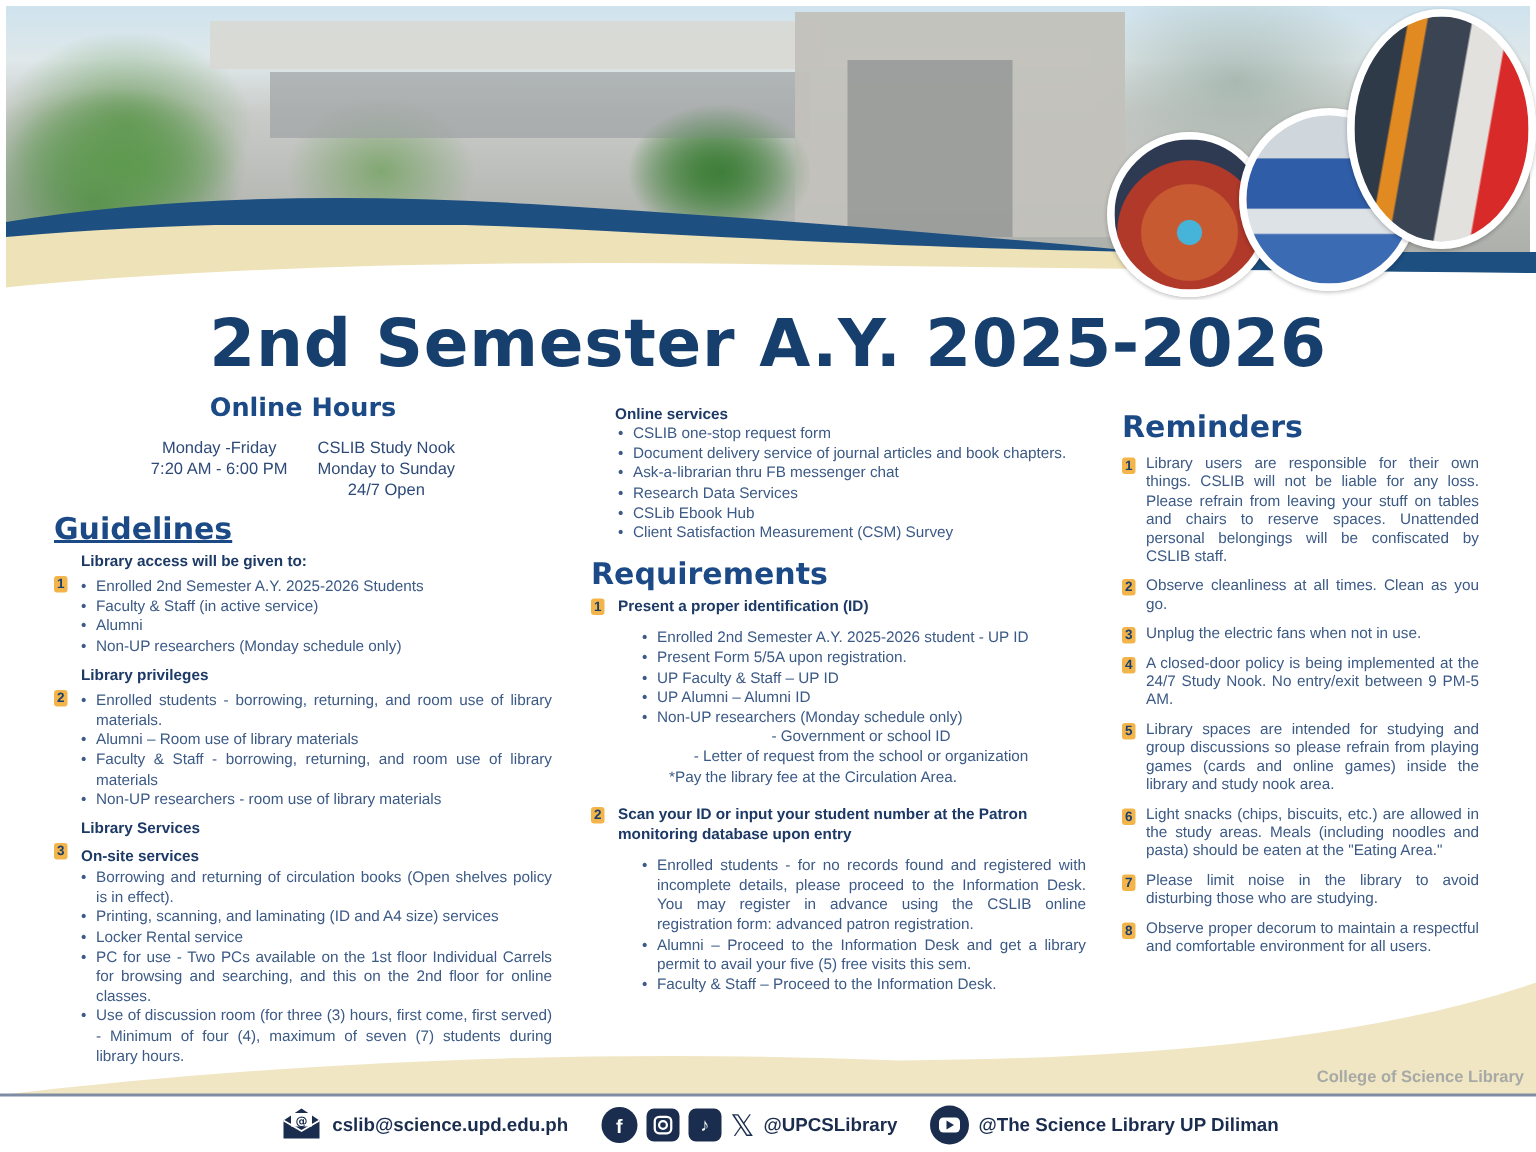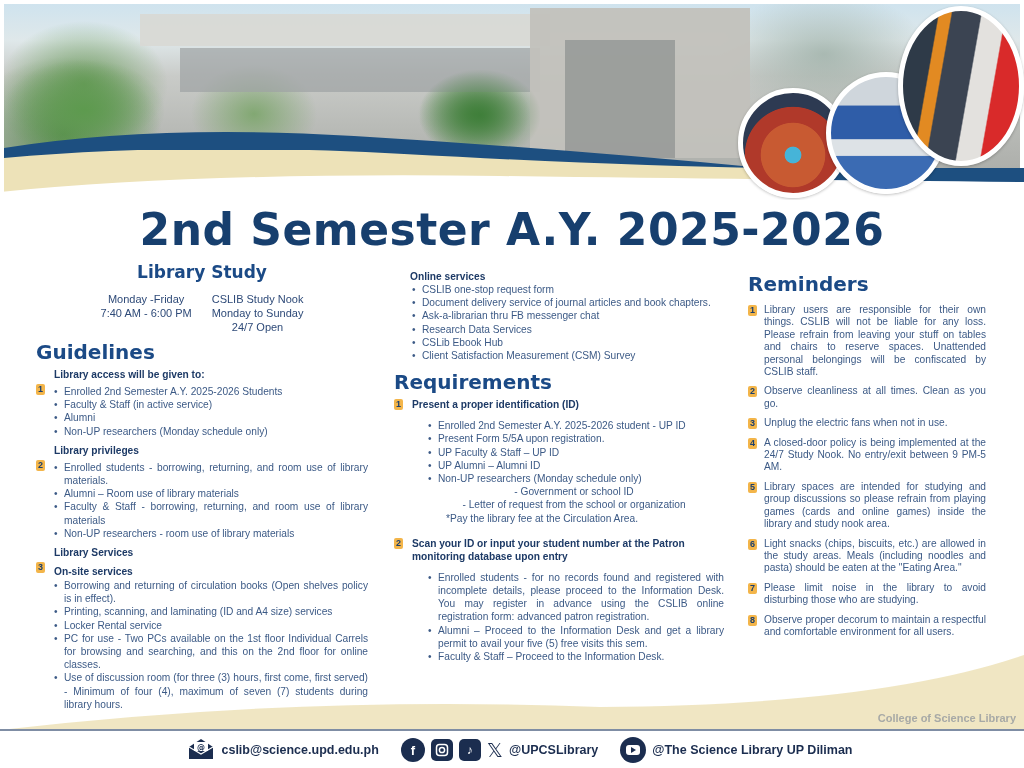--- a/index.html
+++ b/index.html
@@ -60,21 +60,21 @@
   .col-left  { left: 36px; width: 332px; }
   .col-mid   { left: 394px; width: 330px; }
   .col-right { left: 748px; width: 238px; }
 
   .section-title { font-family: "DejaVu Sans", sans-serif; font-weight: bold; color: #1b4a86; font-size: 20px; }
   .hours-block { text-align: center; }
   .hours-title { font-size: 17px; margin-bottom: 2px; }
   .hours-row { display: flex; justify-content: center; gap: 20px; font-size: 11px; line-height: 14px; color: #2e4a78; margin-top: 10px; }
   .hours-col { text-align: center; }
 
-  .guidelines-title { margin-top: 6px; margin-bottom: 4px; }
+  .guidelines-title { margin-top: 6px; margin-bottom: 4px; text-decoration: underline; }
 
   .numbered { position: relative; padding-left: 18px; }
   .badge {
     position: absolute; left: 0; width: 9px; height: 11px; background: #f3b54a; color: #1b3f6e;
     font-weight: bold; font-size: 9px; line-height: 11px; text-align: center; border-radius: 2px;
   }
   .sub-head { font-weight: bold; font-size: 10.2px; color: #1d3a66; line-height: 13px; }
   ul.bullets { list-style: none; margin-left: 18px; margin-top: 4px; }
   ul.bullets li { position: relative; padding-left: 10px; font-size: 10.2px; line-height: 13.2px; color: #3c5a86; text-align: justify; }
   ul.bullets li::before { content: "\2022"; position: absolute; left: 0; top: 0; color: #3c5a86; }
@@ -126,25 +126,25 @@
   <div class="wave-white"></div>
   <div class="circle circle-1"></div>
   <div class="circle circle-2"></div>
   <div class="circle circle-3"></div>
 </div>
 
 <div class="main-title">2nd Semester A.Y. 2025-2026</div>
 
 <div class="col col-left">
   <div class="hours-block">
-    <div class="section-title hours-title">Library Study</div>
+    <div class="section-title hours-title">Online Hours</div>
     <div class="hours-row">
       <div class="hours-col">
         <div>Monday -Friday</div>
-        <div>7:40 AM - 6:00 PM</div>
+        <div>7:20 AM - 6:00 PM</div>
       </div>
       <div class="hours-col">
         <div>CSLIB Study Nook</div>
         <div>Monday to Sunday</div>
         <div>24/7 Open</div>
       </div>
     </div>
   </div>
 
   <div class="section-title guidelines-title">Guidelines</div>

